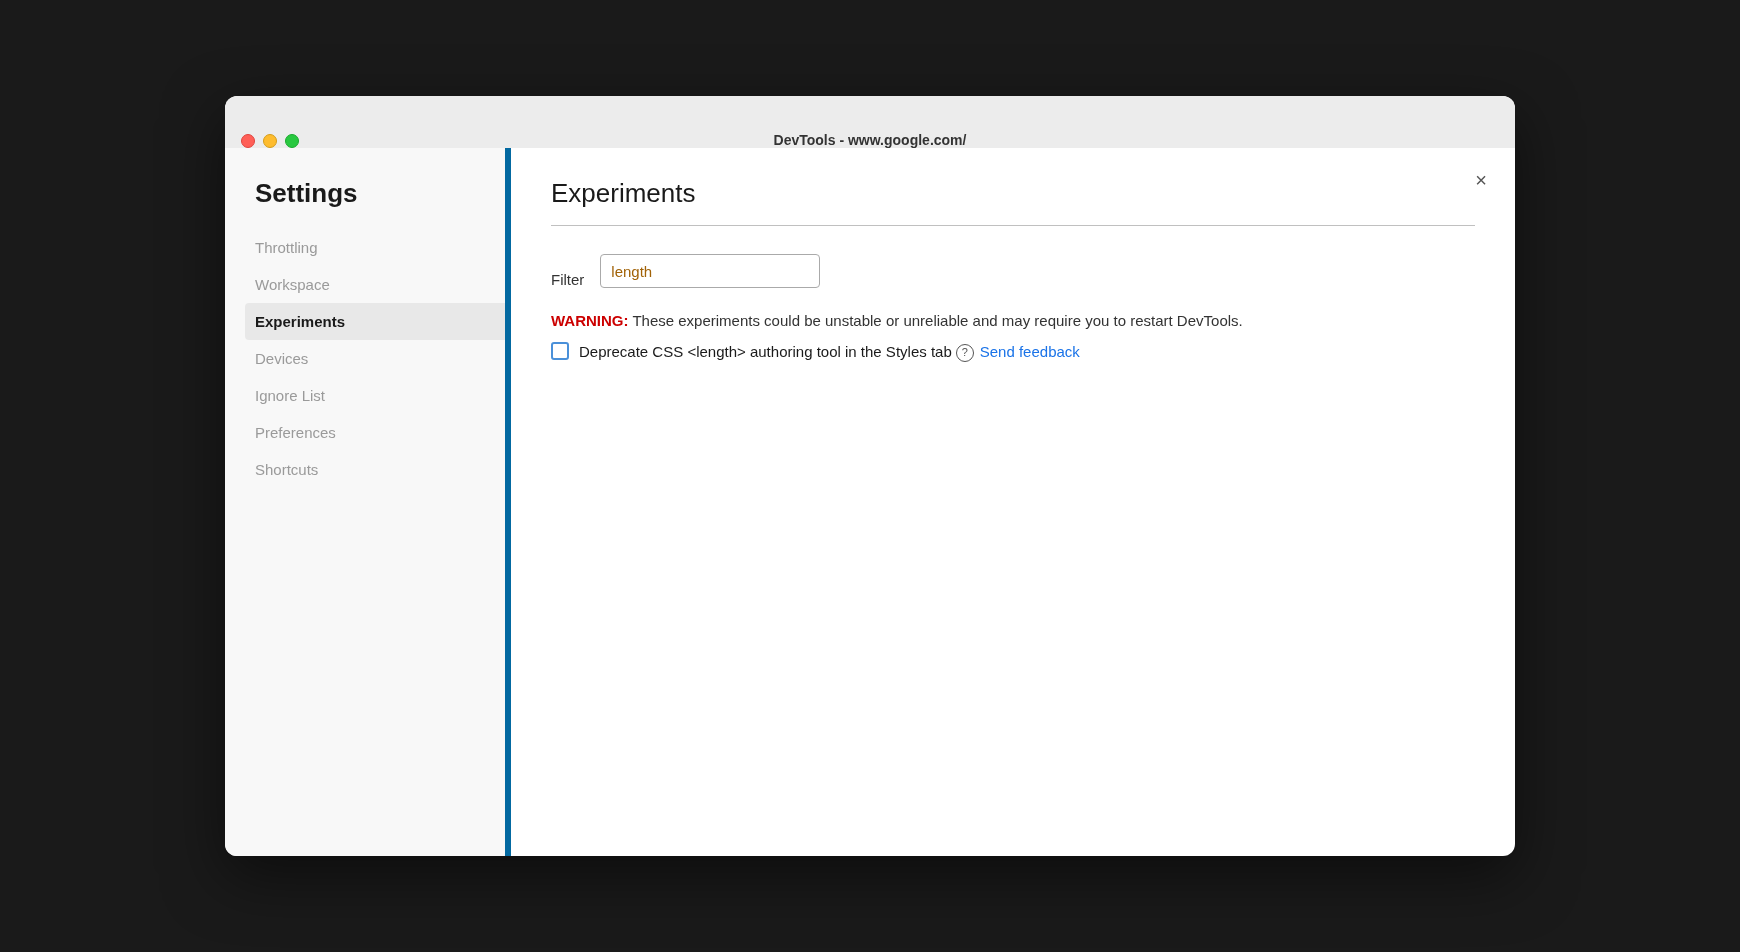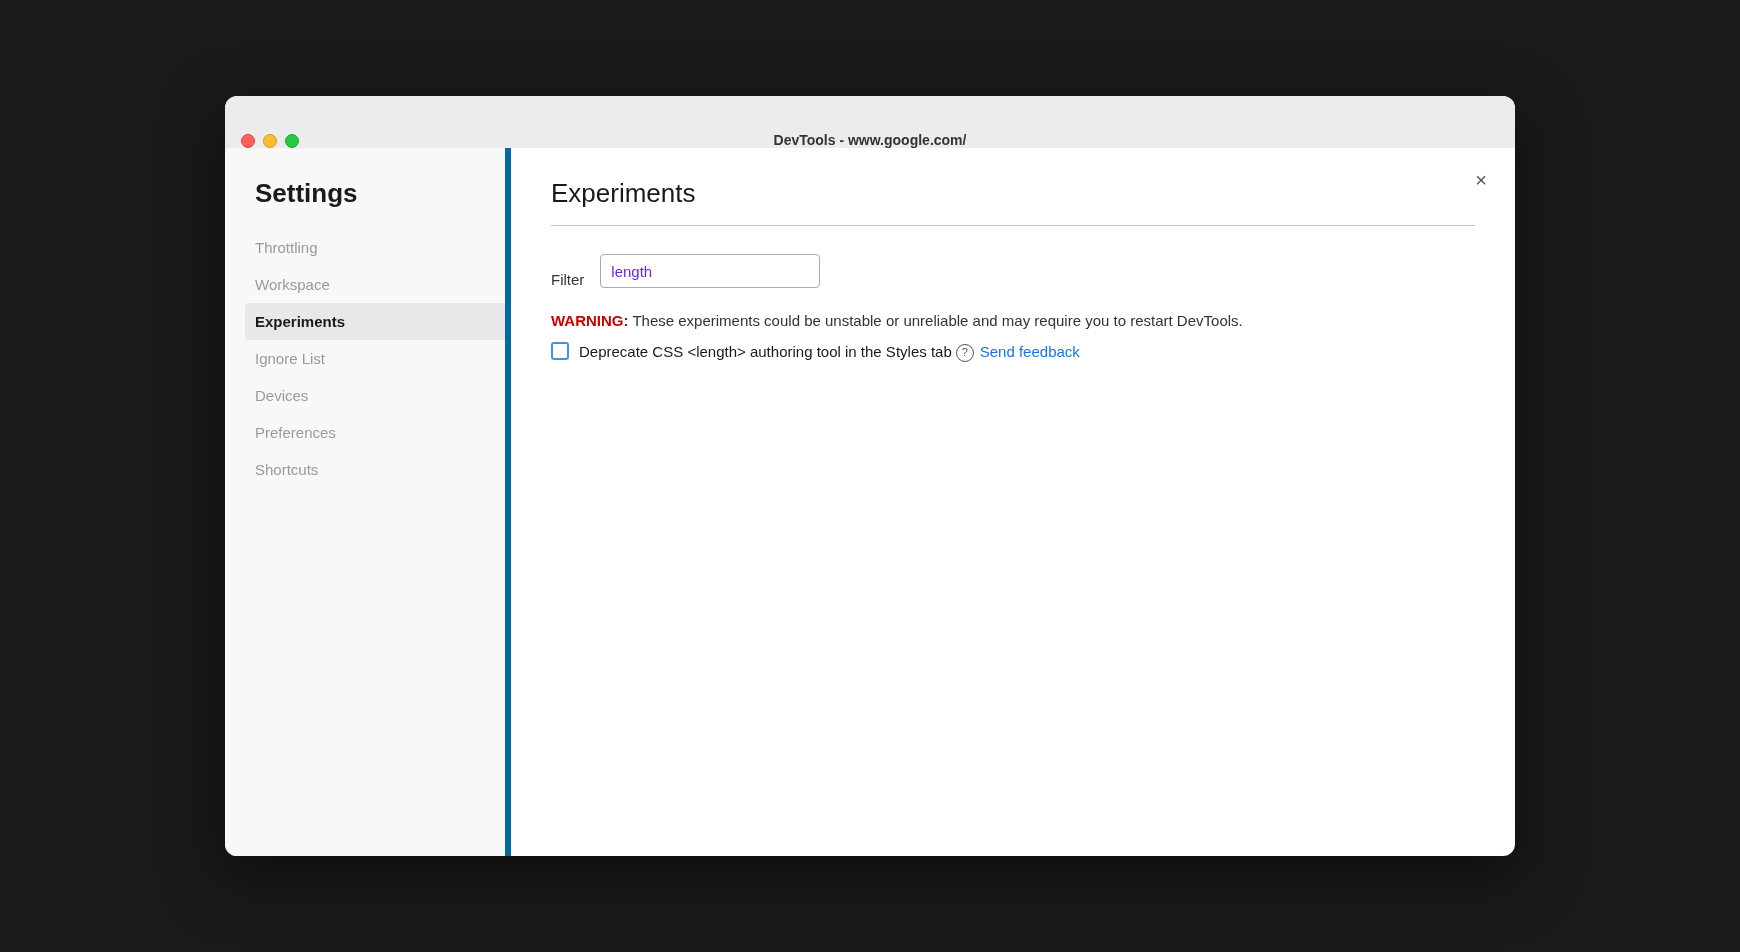--- a/index.html
+++ b/index.html
@@ -162,21 +162,21 @@
       color: #333;
     }
 
     .filter-input {
       width: 220px;
       height: 34px;
       border: 1px solid #aaa;
       border-radius: 4px;
       padding: 0 10px;
       font-size: 15px;
-      color: #6d28d9;
+      color: #a16207;
       outline: none;
     }
 
     .warning-block {
       margin-bottom: 8px;
       font-size: 15px;
       line-height: 1.5;
       color: #333;
     }
 
@@ -246,22 +246,22 @@
   </div>
 
   <div class="content">
 
     <div class="sidebar">
       <div class="sidebar-title">Settings</div>
       <ul class="sidebar-nav">
         <li class="sidebar-nav-item">Throttling</li>
         <li class="sidebar-nav-item">Workspace</li>
         <li class="sidebar-nav-item active">Experiments</li>
+        <li class="sidebar-nav-item">Devices</li>
         <li class="sidebar-nav-item">Ignore List</li>
-        <li class="sidebar-nav-item">Devices</li>
         <li class="sidebar-nav-item">Preferences</li>
         <li class="sidebar-nav-item">Shortcuts</li>
       </ul>
     </div>
 
     <div class="main">
       <button class="close-button">×</button>
 
       <h1 class="main-title">Experiments</h1>
       <hr class="divider">

